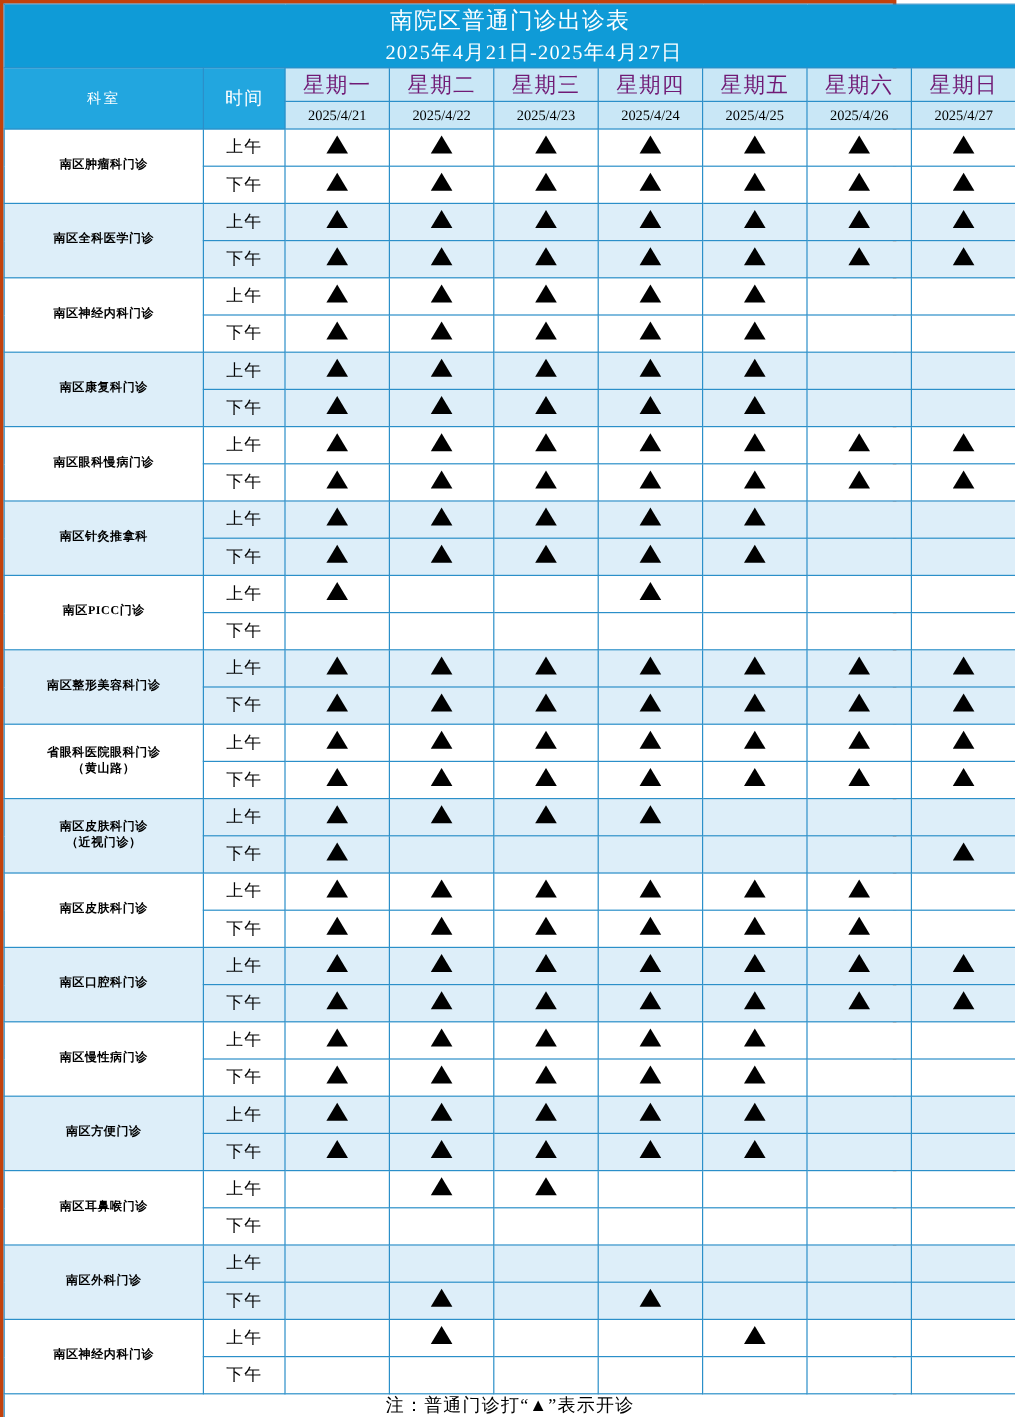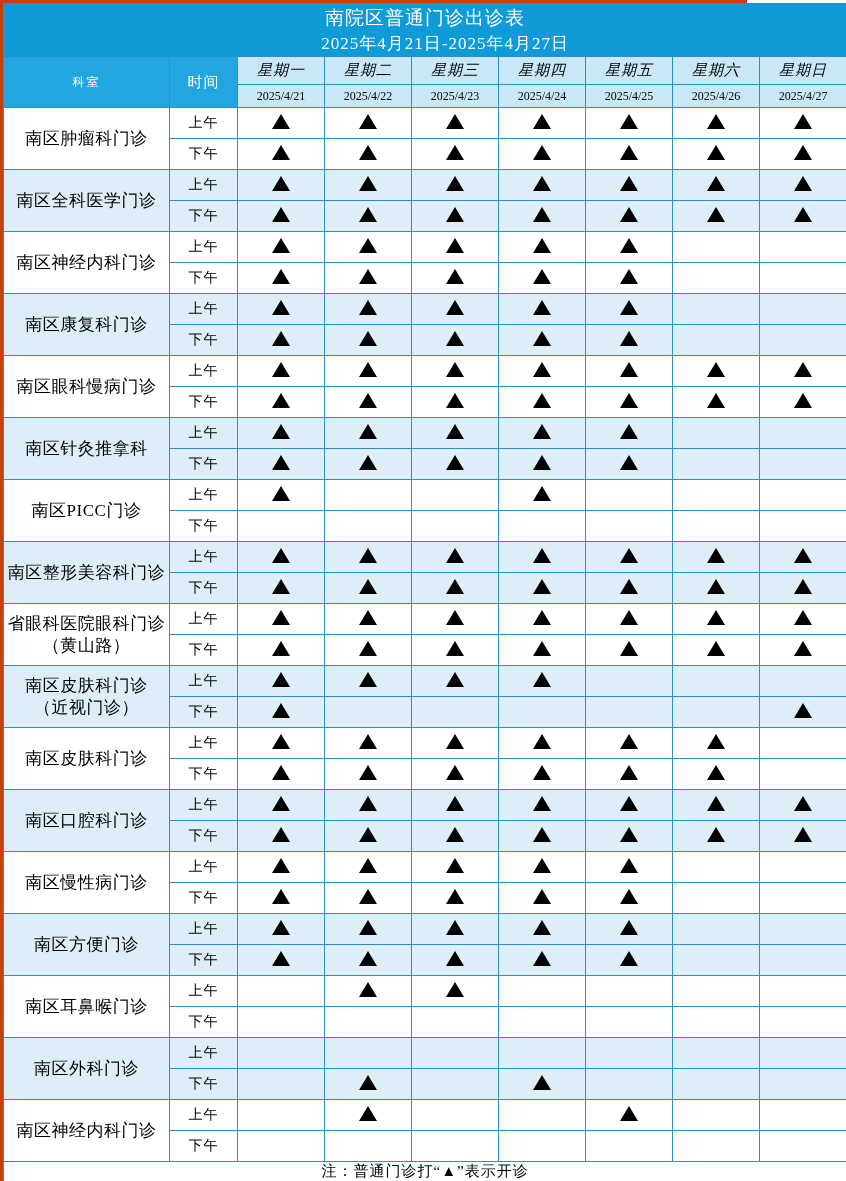--- a/index.html
+++ b/index.html
@@ -47,38 +47,38 @@
     letter-spacing: 2px;
   }
   .hdr-time {
     background: #22a6df;
     color: #ffffff;
     font-size: 15px;
     letter-spacing: 1px;
   }
   .hdr-day {
     background: #c9e7f6;
-    color: #000000;
-    font-size: 15px;
+    color: #701a75;
+    font-size: 18px;
     letter-spacing: 1px;
     height: 27px;
-    font-style: italic;
   }
   .hdr-date {
     background: #c9e7f6;
     color: #000000;
     font-size: 12px;
     height: 22px;
     letter-spacing: 0px;
   }
   td.dept {
-    font-size: 17px;
+    font-size: 10px;
     line-height: 1.25;
     letter-spacing: 0.5px;
     padding: 2px 2px;
+    font-weight: bold;
   }
   td.dept .sub { display:block; }
   td.slot {
     font-size: 14px;
     letter-spacing: 1px;
     width: 66px;
   }
   td.cell {
     height: 30px;
   }

